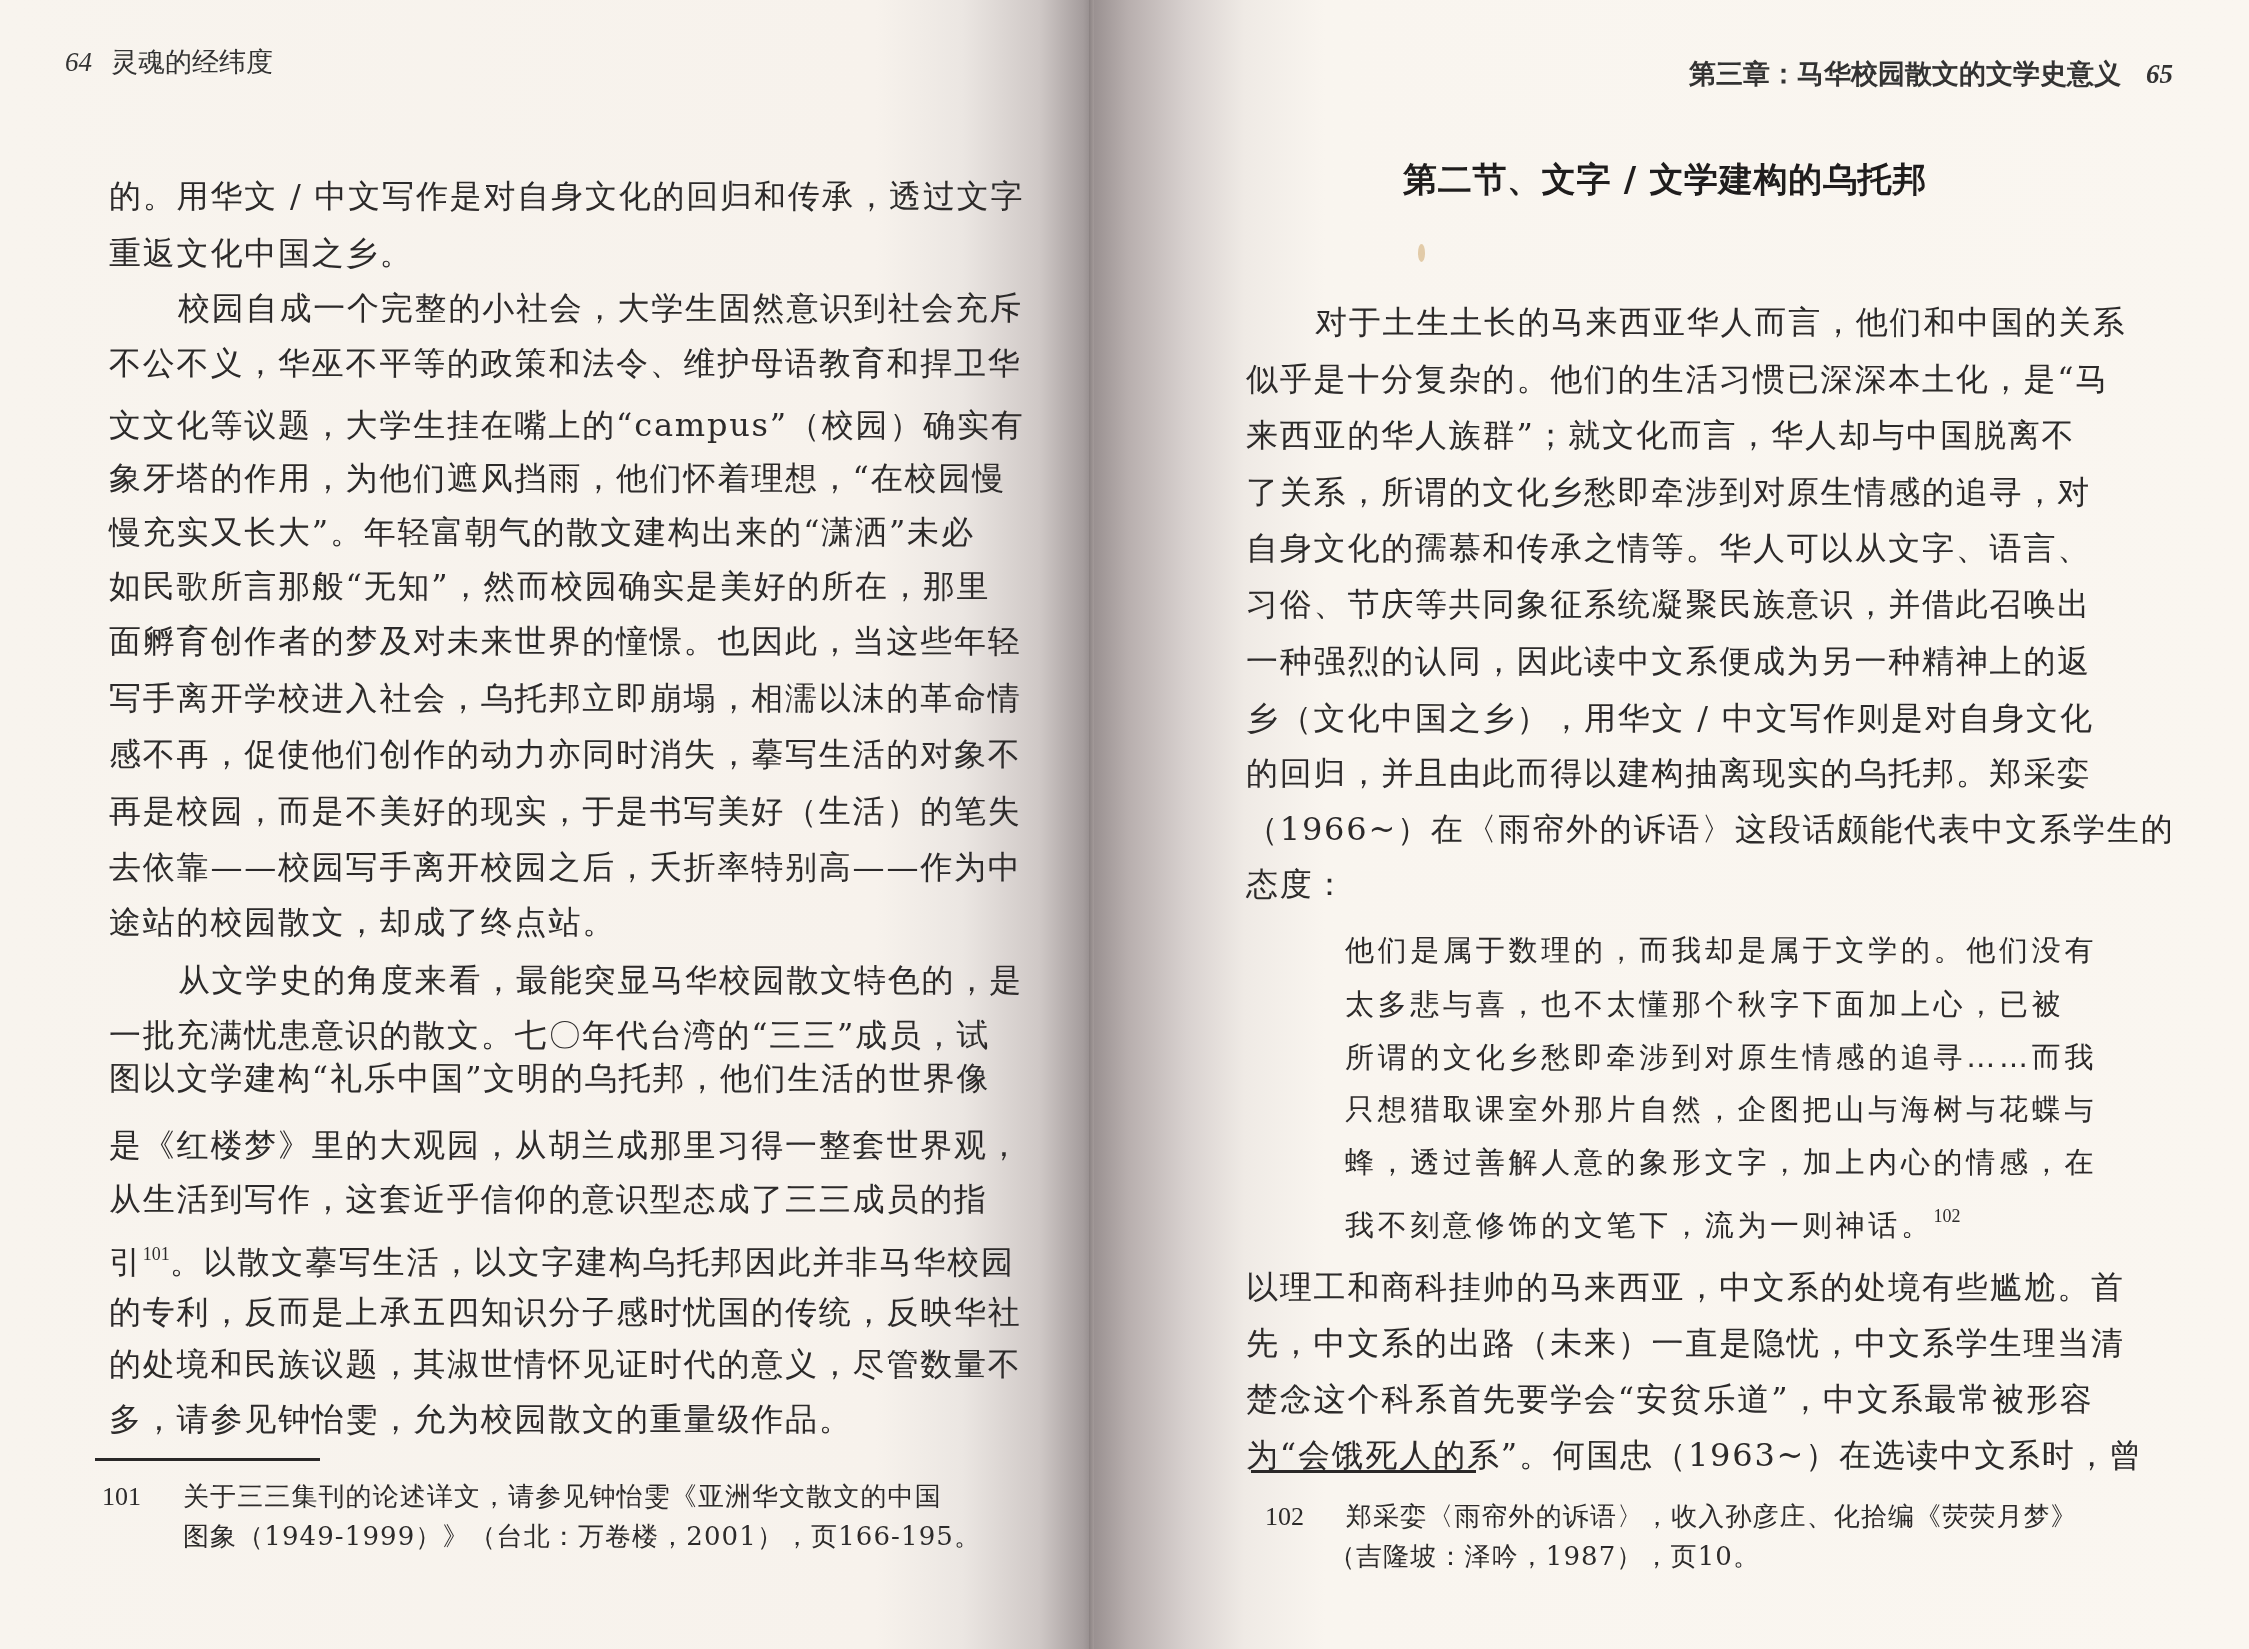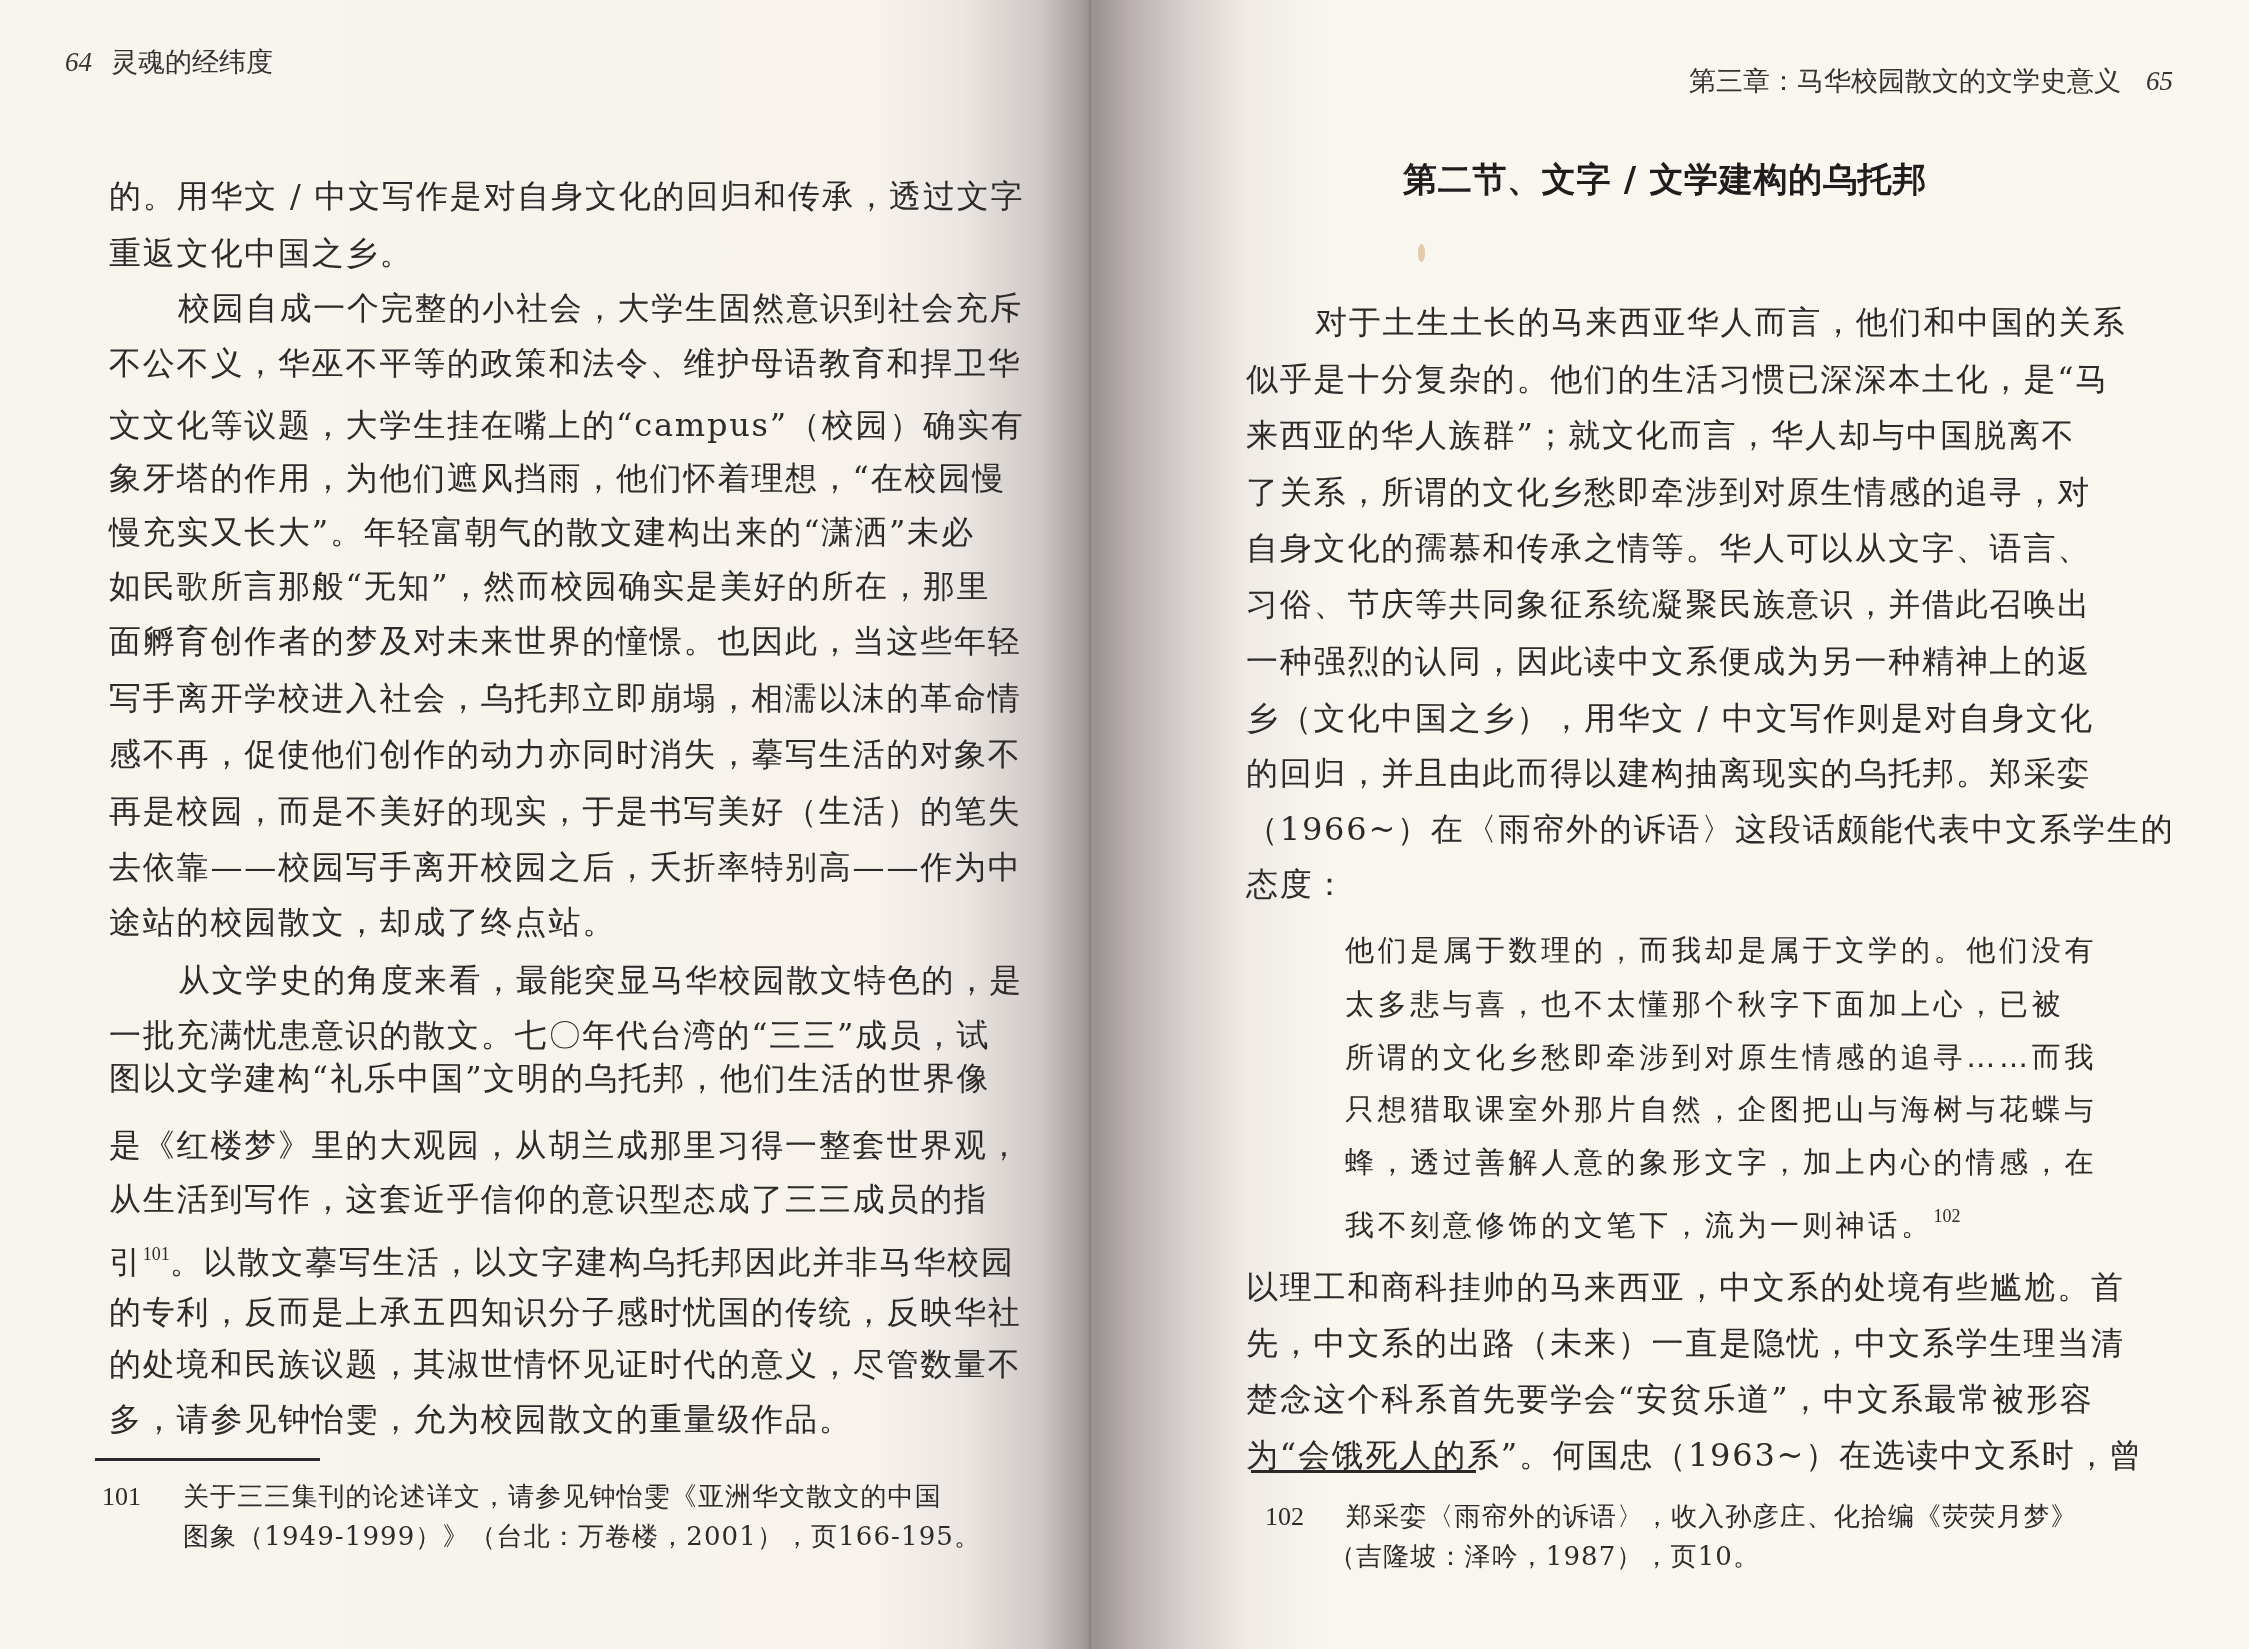--- a/index.html
+++ b/index.html
@@ -14,21 +14,21 @@
     background: linear-gradient(to right, #f8f4ee 0%, #f7f2ec 80%, #ebe6e2 88%, #cfc8c6 95%, #a59d9d 99%, #8f8787 100%); }
   .page.right { left:1094px; width:1156px;
     background: linear-gradient(to right, #9a9191 0%, #b8afae 3%, #d8d1cf 8%, #efeae5 13%, #f9f5ef 20%, #faf6f0 100%); }
   .spine { position:absolute; left:1089px; top:0; width:10.3px; height:1649px;
     background: linear-gradient(to right, #8a8282, #a39a99, #8e8686); }
 
   .running-head { position:absolute; font-size:27px; color:#333; white-space:nowrap; }
   .running-head .pno { font-style:italic; font-family:"Liberation Serif", serif; }
   .left .running-head { left:65px; top:44px; }
   .left .running-head .pno { margin-right:19px; }
-  .right .running-head { right:77px; top:63px; }
+  .right .running-head { right:77px; top:56px;font-weight:bold; }
   .right .running-head .pno { margin-left:25px; }
 
   .line { position:absolute; white-space:nowrap; font-size:32px; letter-spacing:1.8px; line-height:41px;margin-top:36px; }
   .left .line { left:109px; }
   .right .line { left:152px; }
   .indent { padding-left:69px; }
   sup { font-size:18px; vertical-align:13.3px; font-family:"Liberation Serif", serif; letter-spacing:0; }
 
   .section-title { position:absolute; left:309px; top:157px; font-family:"DejaVu Sans", sans-serif; font-weight:bold; font-size:34px; letter-spacing:0.7px; color:#1f1d1d; white-space:nowrap; }
 

